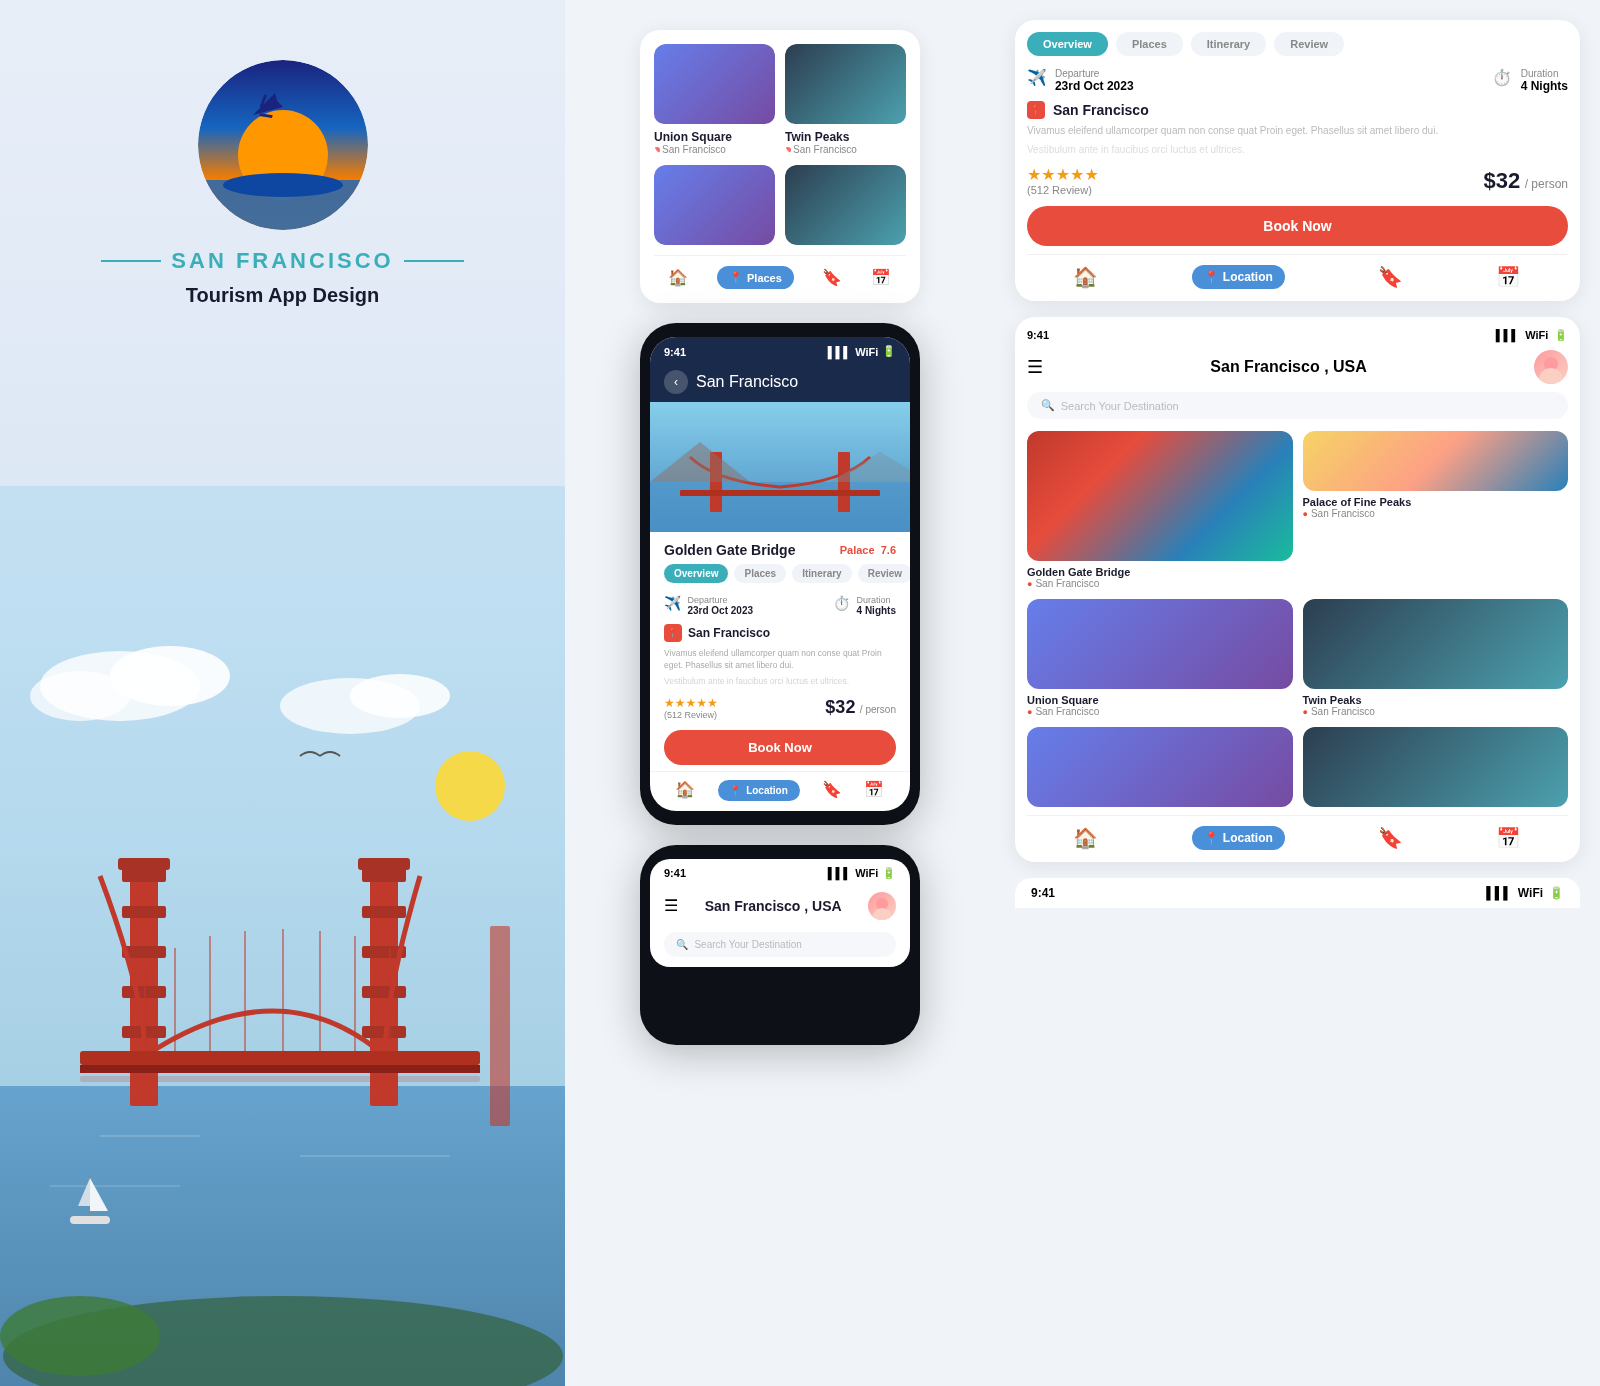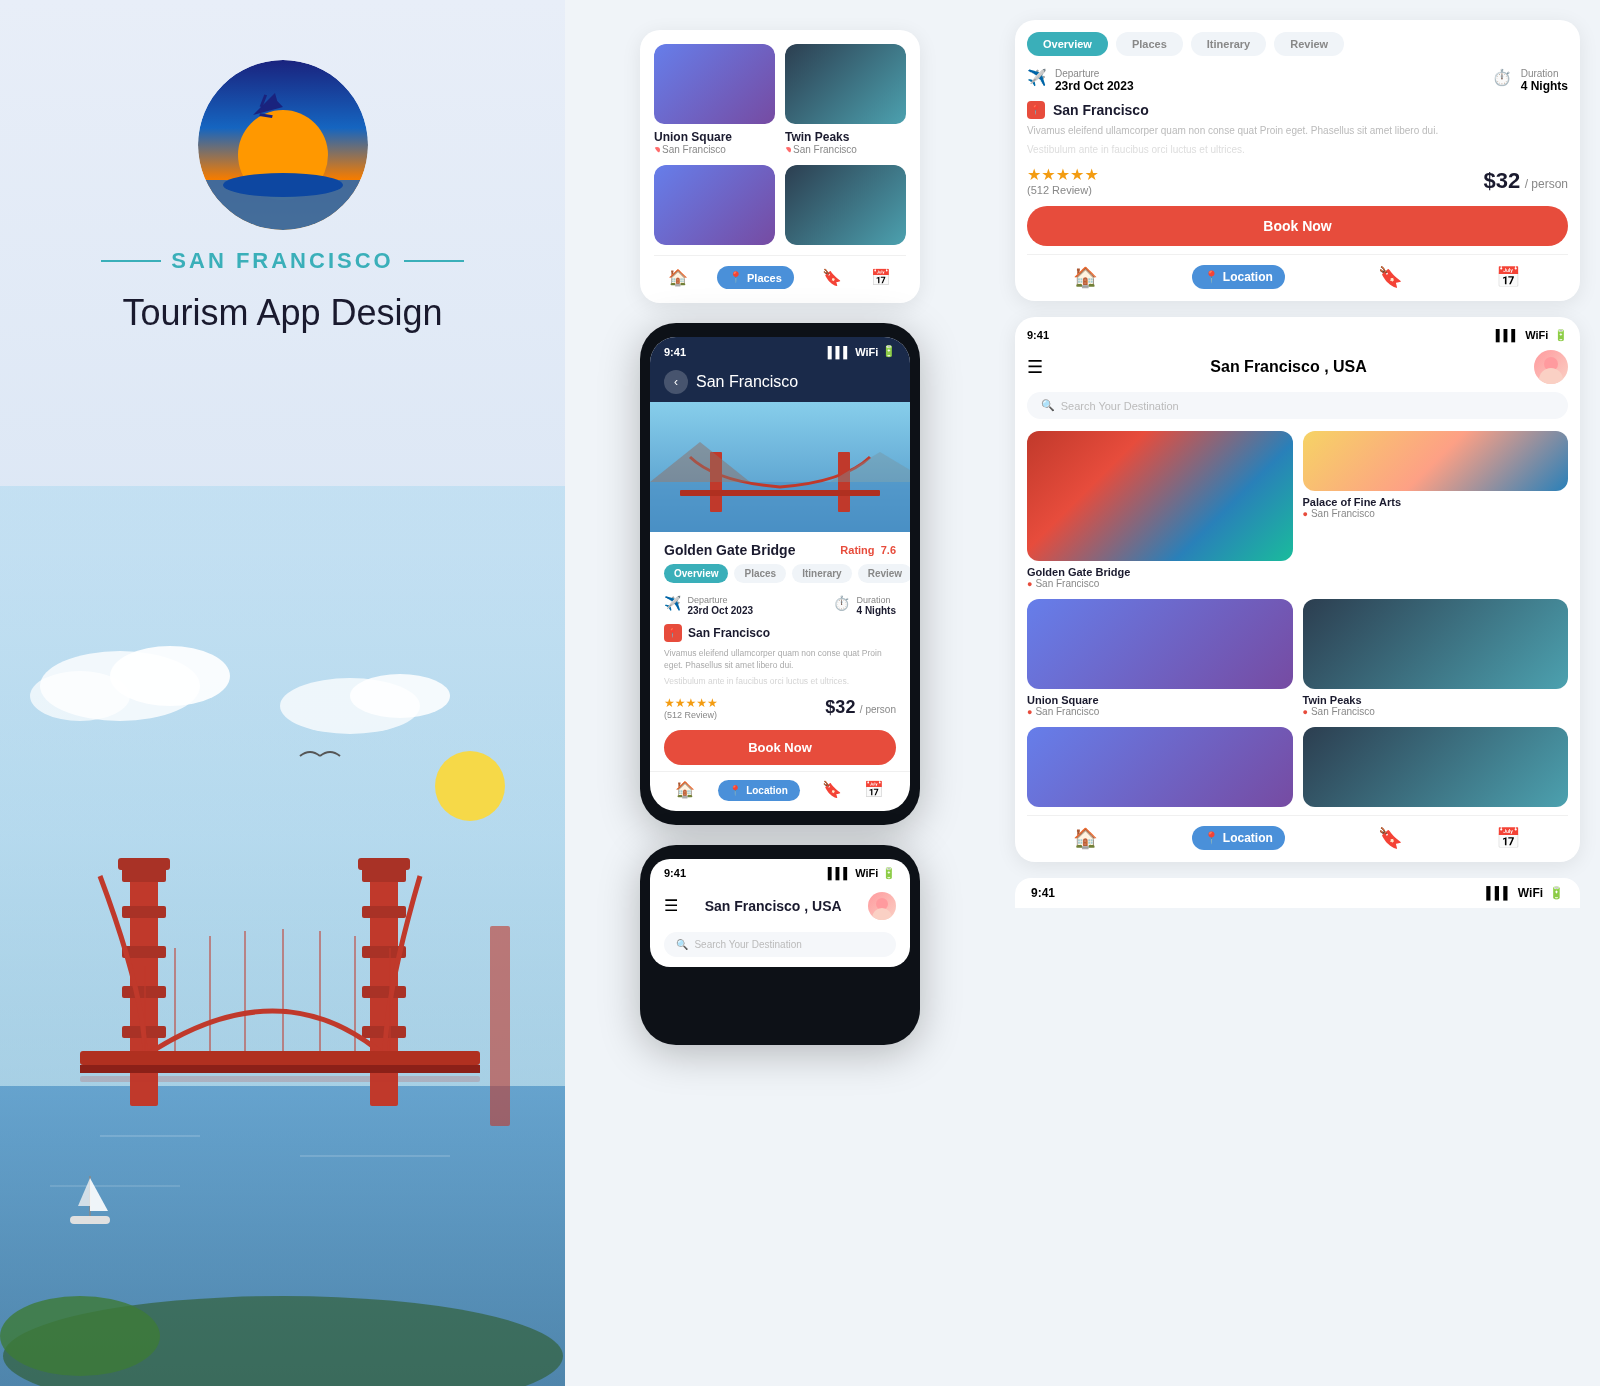--- a/index.html
+++ b/index.html
@@ -50,23 +50,23 @@
       background: #3aafb9;
     }
     .city-name {
       color: #3aafb9;
       font-size: 22px;
       font-weight: 700;
       letter-spacing: 3px;
     }
     .app-subtitle {
       color: #1a1a2e;
-      font-size: 36px;
-      font-weight: 400;
-      margin-top: 18px;
+      font-size: 20px;
+      font-weight: 700;
+      margin-top: 10px;
     }
 
     
     .illustration-area {
       position: absolute;
       bottom: 0;
       left: 0;
       width: 565px;
       height: 900px;
     }
@@ -764,21 +764,21 @@
           <rect x="30" y="88" width="200" height="6" fill="#b03020" rx="1"></rect>
 
           <polygon points="0,80 50,40 100,80" fill="#8d6e63" opacity="0.5"></polygon>
           <polygon points="180,80 230,50 280,80" fill="#78909c" opacity="0.4"></polygon>
         </svg>
       </div>
 
       <div class="attraction-info">
         <span class="attraction-name">Golden Gate Bridge</span>
         <span class="rating">
-          <span>Rating</span>&nbsp;
+          <span>Palace</span>&nbsp;
           <span style="color:#e74c3c; font-weight:700;">7.6</span>
         </span>
       </div>
 
       <div class="tabs-row">
         <div class="tab-pill active">Overview</div>
         <div class="tab-pill">Places</div>
         <div class="tab-pill">Itinerary</div>
         <div class="tab-pill">Review</div>
       </div>
@@ -955,21 +955,21 @@
         <div class="rp2-img img-golden-gate" style="height:130px; border-radius:12px;"></div>
         <div class="rp2-name">Golden Gate Bridge</div>
         <div class="rp2-loc">
           <span style="color:#e74c3c; font-size:9px;">●</span>
           <span>San Francisco</span>
         </div>
       </div>
 
       <div>
         <div class="rp2-img img-palace" style="height:60px; border-radius:12px;"></div>
-        <div class="rp2-name">Palace of Fine Arts</div>
+        <div class="rp2-name">Palace of Fine Peaks</div>
         <div class="rp2-loc">
           <span style="color:#e74c3c; font-size:9px;">●</span>
           <span>San Francisco</span>
         </div>
       </div>
     </div>
 
     <div class="rp2-grid" style="margin-top:10px;">
       <div>
         <div class="rp2-img img-union-square" style="height:90px; border-radius:12px;"></div>

